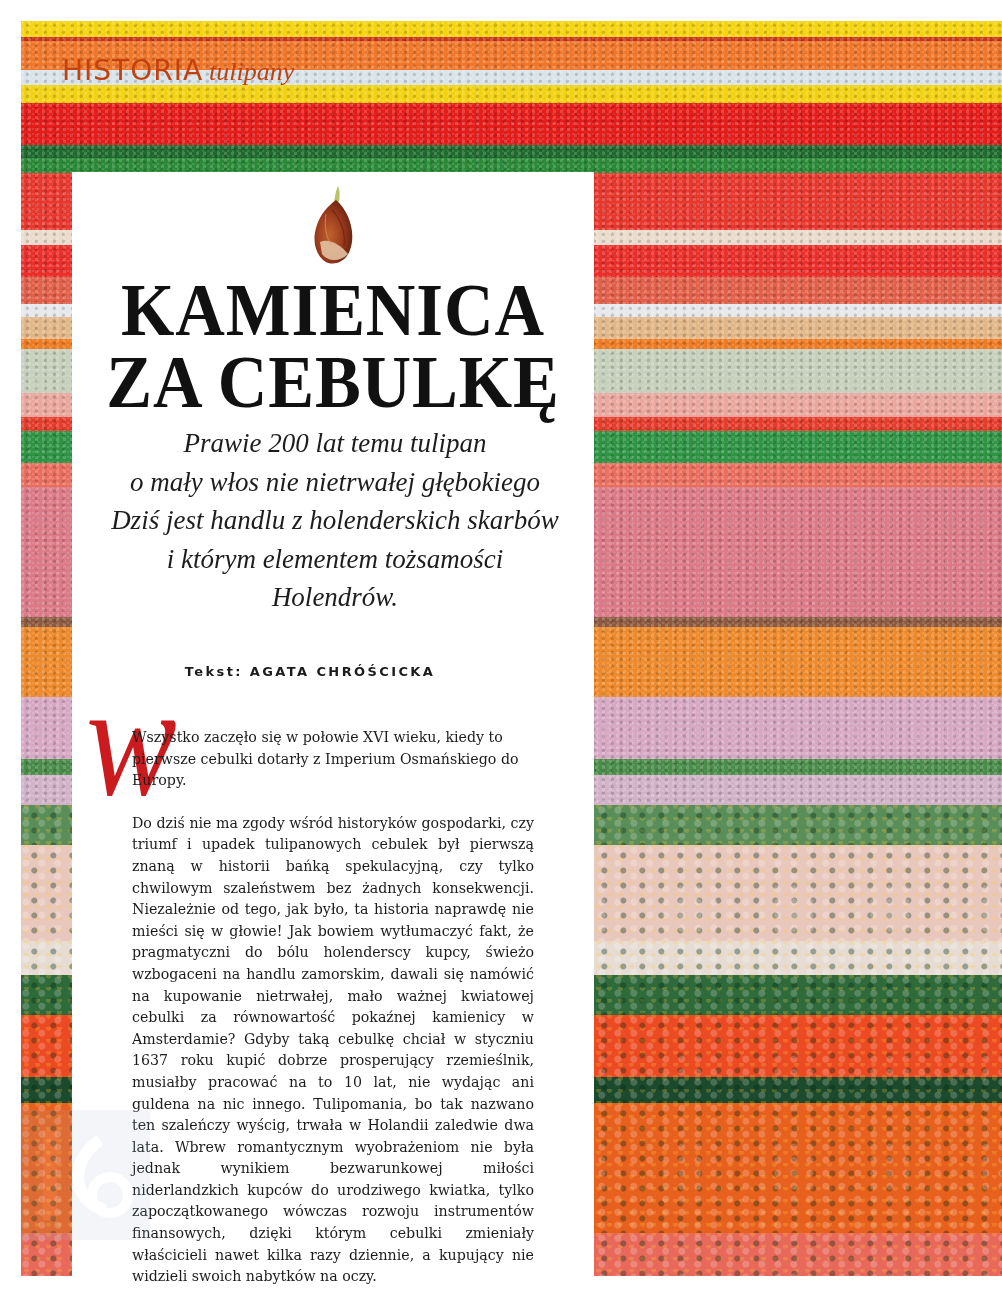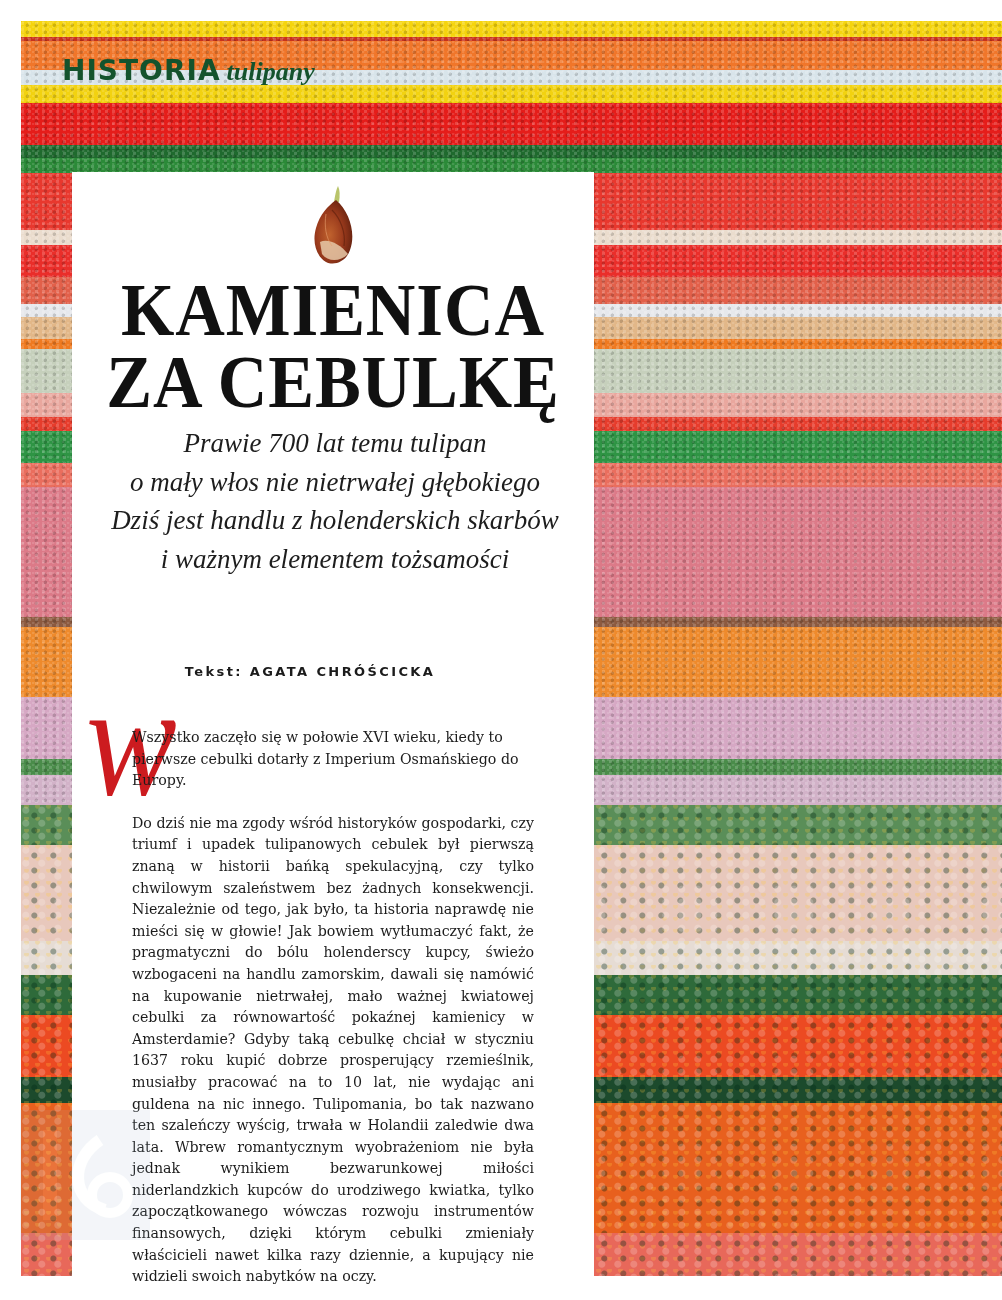--- a/index.html
+++ b/index.html
@@ -29,22 +29,22 @@
         radial-gradient(circle at 70% 70%, rgba(0,40,20,0.35) 0 2.5px, transparent 3.5px),
         radial-gradient(circle at 50% 10%, rgba(255,200,60,0.25) 0 2px, transparent 3px);
       background-size: 16px 13px, 19px 15px, 11px 12px;
     }
     .card {
       position: absolute; left: 72px; top: 172px; width: 522px; height: 1128px;
       background: #ffffff;
     }
     .section-label {
       position: absolute; left: 62px; top: 54px;
-      font-family: "DejaVu Sans", sans-serif; font-weight: 700;
-      font-size: 28px; letter-spacing: 1px; color: #14532d;
+      font-family: "DejaVu Sans", sans-serif; font-weight: 400;
+      font-size: 28px; letter-spacing: 1px; color: #c2410c;
       white-space: nowrap;
     }
     .section-label .sub {
       font-family: "Liberation Serif", serif; font-style: italic;
       font-size: 26px; letter-spacing: 0; margin-left: 6px;
     }
     .bulb {
       position: absolute; left: 310px; top: 184px; width: 46px; height: 84px;
     }
     .title {
@@ -150,24 +150,25 @@
   <path d="M22 26 C30 34 36 48 34 62" stroke="#5a1e0c" stroke-width="1.2" fill="none" opacity="0.6"></path>
   <path d="M16 30 C14 42 16 54 22 62" stroke="#e8a070" stroke-width="1" fill="none" opacity="0.6"></path>
 </svg>
 
 <div class="title">
   <div>KAMIENICA</div>
   <div>ZA CEBULKĘ</div>
 </div>
 
 <div class="lead">
-  <div>Prawie 700 lat temu tulipan</div>
+  <div>Prawie 200 lat temu tulipan</div>
   <div>o mały włos nie nietrwałej głębokiego</div>
   <div>Dziś jest handlu z holenderskich skarbów</div>
-  <div>i ważnym elementem tożsamości</div>
+  <div>i którym elementem tożsamości</div>
+  <div>Holendrów.</div>
 </div>
 
 <div class="byline">
   <span>Tekst:</span>
   <span>AGATA CHRÓŚCICKA</span>
 </div>
 
 <div class="dropcap">w</div>
 
 <div class="body-text">

